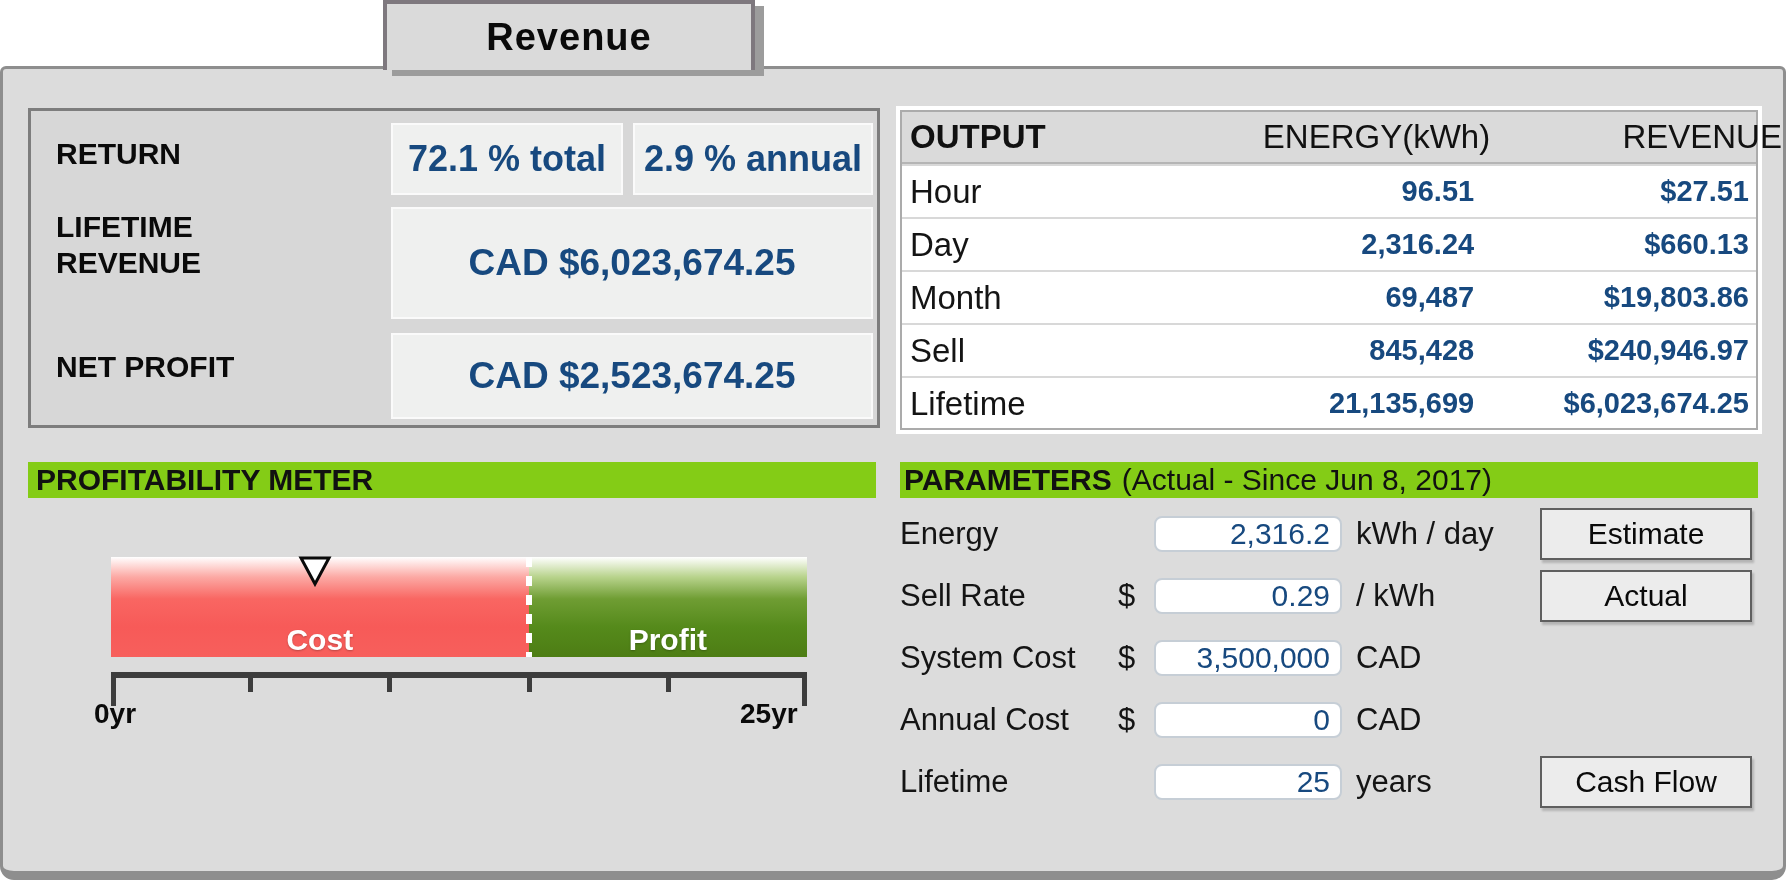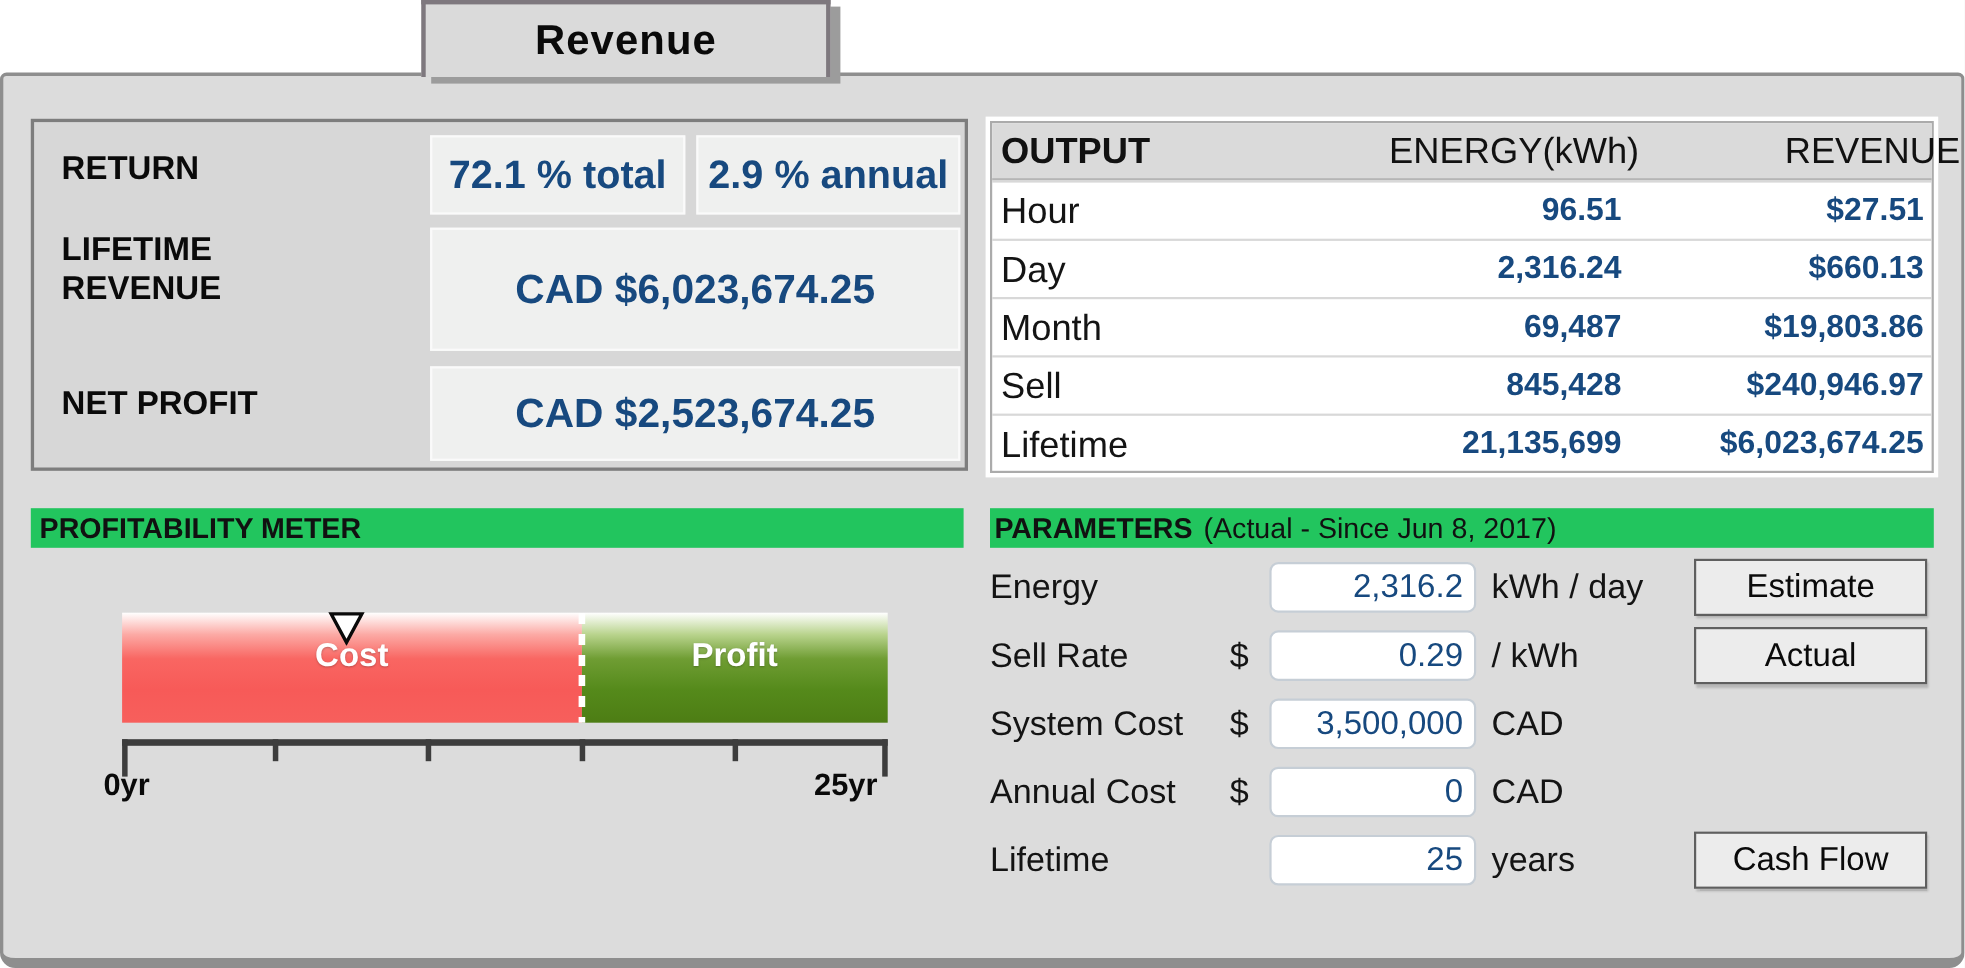--- a/index.html
+++ b/index.html
@@ -33,30 +33,30 @@
   .out-header { background:#dadada; height:52px; border-bottom:2px solid #b5b5b5;gap:16px; }
   .out-header .c1 { font-weight:bold; font-size:33px; padding-left:8px; }
   .out-header .c2, .out-header .c3 { font-size:33px; text-align:right; font-stretch:condensed; }
   .out-header .c3 { padding-right:6px; }
   .out-row + .out-row.data { border-top:2px solid #d8d8d8; }
   .out-row.data .c1 { font-size:33px; padding-left:8px; color:#141414; }
   .out-row.data .c2, .out-row.data .c3 { font-size:29px; font-weight:bold; color:#17497f; text-align:right; }
   .out-row.data .c3 { padding-right:7px; }
 
   
-  .band { position:absolute; height:36px; background:#22c55e; display:flex;
-          align-items:center; font-size:26px; line-height:36px; }
+  .band { position:absolute; height:36px; background:#84cc16; display:flex;
+          align-items:center; font-size:30px; line-height:36px; }
   .band-left  { left:28px;  top:462px; width:848px; padding-left:8px; font-weight:bold; }
   .band-right { left:900px; top:462px; width:858px; padding-left:4px; }
   .band-right .bold { font-weight:bold; }
   .band-right .sub { font-weight:normal; margin-left:10px; }
 
   
   .meter-bar { position:absolute; left:111px; top:557px; width:696px; height:100px; display:flex; }
-  .seg { height:100%; display:flex; align-items:flex-start; justify-content:center; }
+  .seg { height:100%; display:flex; align-items:flex-end; justify-content:center; }
   .seg-cost   { background:linear-gradient(180deg,#ffffff 0%,#fca9a4 20%,#f96662 42%,#f75a58 70%,#f75f5c 100%); }
   .seg-profit { background:linear-gradient(180deg,#ffffff 0%,#b8d38c 20%,#6f9d33 42%,#558a1b 70%,#4d7d14 100%); }
   .seg-label { color:#ffffff; font-weight:bold; font-size:30px; margin-top:22px;
                text-shadow:0 1px 2px rgba(0,0,0,0.25); }
   .divider { position:absolute; top:0; bottom:0; width:6px; margin-left:-3px;
              background:repeating-linear-gradient(180deg,#ffffff 0 10px,rgba(255,255,255,0) 10px 19px); }
   .marker { position:absolute; top:-2px; margin-left:-17px; }
   .meter-axis { position:absolute; left:111px; top:672px; width:696px; height:40px; }
   .axis-line { position:absolute; left:0; top:0; width:100%; height:6px; background:#3d3d3d; }
   .tick { position:absolute; top:0; width:5px; background:#3d3d3d; }
@@ -64,21 +64,21 @@
   .tick.end { height:34px; }
   .axis-label { position:absolute; font-size:28px; font-weight:bold; color:#0a0a0a; top:698px; }
   .axis-label.start { left:94px; }
   .axis-label.finish { left:740px; width:76px; text-align:left; }
 
   
   .params { position:absolute; left:900px; top:508px; width:870px; }
   .p-row { position:relative; height:52px; margin-bottom:10px; display:flex; align-items:center; }
   .p-label { width:218px; font-size:31px; color:#141414; }
   .p-cur { width:36px; font-size:31px; color:#141414; }
-  .p-input { width:188px; height:46px; background:#ffffff; border:2px solid #c6ced6; border-radius:8px;
+  .p-input { width:188px; height:36px; background:#ffffff; border:2px solid #c6ced6; border-radius:8px;
              font-size:30px; color:#17497f; text-align:right; padding:0 10px 0 4px;
              display:flex; align-items:center; justify-content:flex-end; }
   .p-unit { margin-left:14px; font-size:31px; color:#141414; }
   .p-btn { position:absolute; left:640px; top:0; width:212px; height:52px;
            background:#ececec; border:2px solid #5f5f5f; border-radius:0;
            font-size:30px; color:#0a0a0a; display:flex; align-items:center; justify-content:center;
            box-shadow:2px 3px 2px rgba(0,0,0,0.18); cursor:pointer; }
 </style>
 </head>
 <body>

